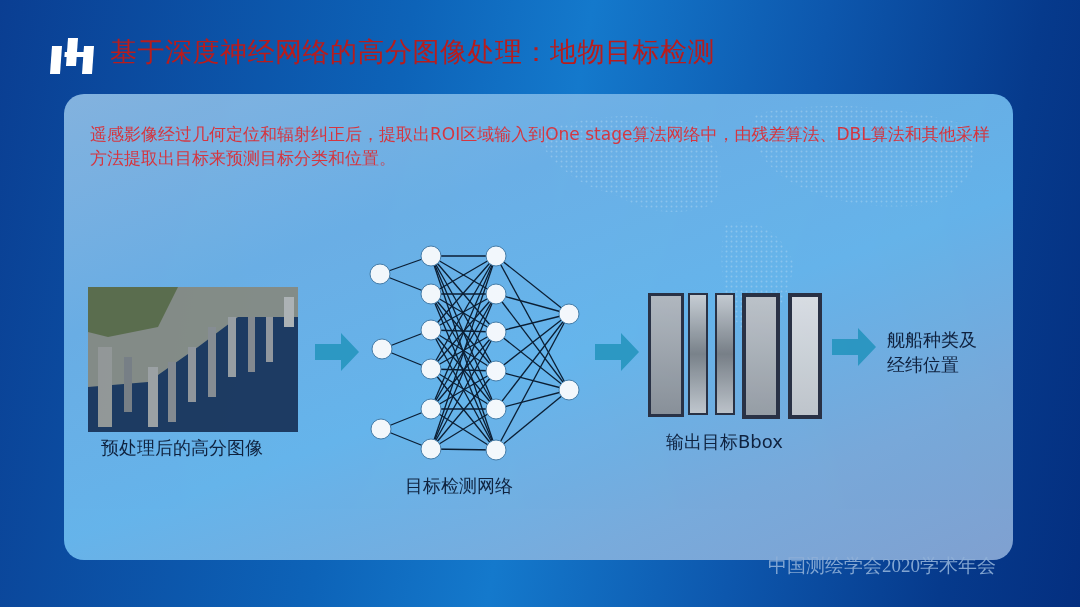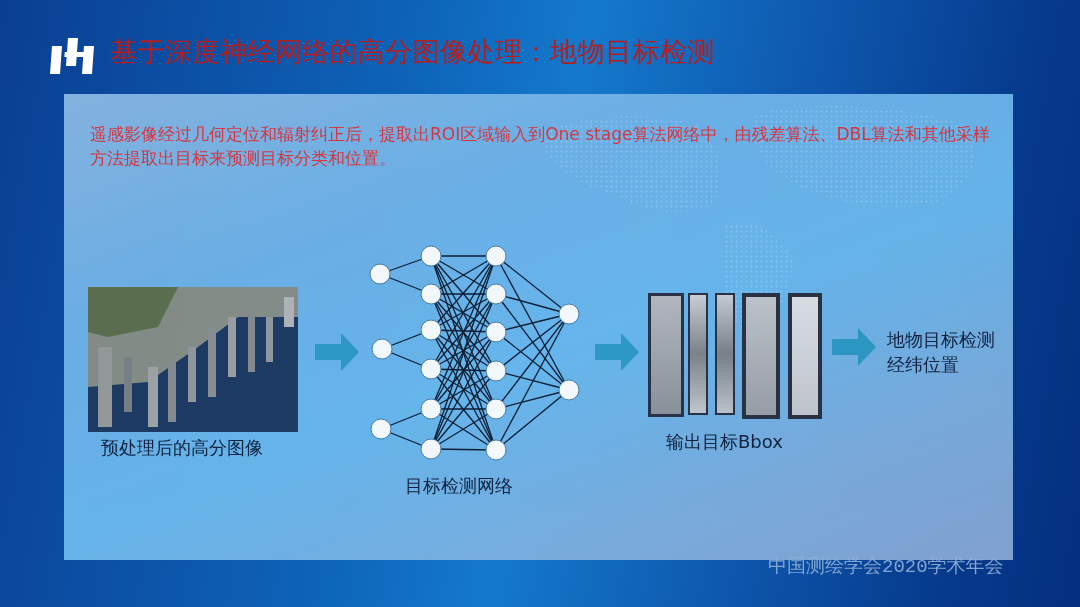--- a/index.html
+++ b/index.html
@@ -2,30 +2,30 @@
 <html><head>
 <meta charset="utf-8">
 <style>
   html,body{margin:0;padding:0;}
   body{width:1080px;height:607px;overflow:hidden;position:relative;
     background:linear-gradient(100deg,#0a3e92 0%,#0d63b8 35%,#1479cc 50%,#0d57ad 70%,#063a8c 88%,#042f80 100%);
     font-family:"DejaVu Sans","Liberation Sans",sans-serif;}
   .logo{position:absolute;left:48px;top:34px;width:52px;height:42px;}
   .title{position:absolute;left:110px;top:34px;color:#b91c1c;font-size:27px;letter-spacing:0.5px;white-space:nowrap;}
   .panel{position:absolute;left:64px;top:94px;width:949px;height:466px;
-    background:linear-gradient(160deg,#8ab8e2 0%,#6fb3e8 30%,#6ab9ee 55%,#7eaedd 80%,#86a6d4 100%);opacity:0.95;}
+    background:linear-gradient(160deg,#8ab8e2 0%,#6fb3e8 30%,#6ab9ee 55%,#7eaedd 80%,#86a6d4 100%);opacity:0.95;border-radius:20px;}
   .map{position:absolute;left:430px;top:0;width:520px;height:260px;opacity:0.25;}
   .intro{position:absolute;left:26px;top:28px;width:900px;color:#e0343a;font-size:17px;line-height:24px;}
   .photo{position:absolute;left:24px;top:193px;width:210px;height:145px;background:#1b3558;overflow:hidden;}
   .label{position:absolute;color:#10203a;font-size:18px;white-space:nowrap;}
   .arrow{position:absolute;width:44px;height:38px;}
   .net{position:absolute;left:296px;top:140px;width:240px;height:230px;}
   .ships{position:absolute;left:584px;top:199px;width:170px;height:118px;}
   .ship{position:absolute;top:0;height:118px;background:#2b3040;}
-  .footer{position:absolute;left:768px;top:553px;color:#8fb0d8;font-family:Liberation Mono, monospace;font-size:19px;white-space:nowrap;opacity:0.9;}
+  .footer{position:absolute;left:768px;top:553px;color:#8fb0d8;font-family:Liberation Serif, serif;font-size:19px;white-space:nowrap;opacity:0.9;}
 </style>
 </head>
 <body>
 
 <svg class="logo" viewBox="0 0 52 42">
   <polygon points="4,12 14,12 12,40 2,40" fill="#fff"></polygon>
   <polygon points="20,4 30,4 28,32 18,32" fill="#fff"></polygon>
   <polygon points="36,12 46,12 44,40 34,40" fill="#fff"></polygon>
   <rect x="18" y="18" width="20" height="5" fill="#fff" transform="skewX(-4)"></rect>
 </svg>
@@ -159,17 +159,17 @@
     <div class="ship" style="left:67px;width:16px;background:linear-gradient(#cdd0d3,#7d8185,#c5c8cb);border:2px solid #2b3040;"></div>
     <div class="ship" style="left:94px;width:30px;background:linear-gradient(#c5c8cb,#9da1a5);border:4px solid #2b3040;"></div>
     <div class="ship" style="left:140px;width:26px;background:linear-gradient(#e2e4e6,#c8cbce);border:4px solid #2b3040;"></div>
   </div>
   <div class="label" style="left:602px;top:328px;margin-top:8px;">输出目标Bbox</div>
 
   <svg class="arrow" style="left:768px;top:234px;" viewBox="0 0 44 38">
     <polygon points="0,11 26,11 26,0 44,19 26,38 26,27 0,27" fill="#2e9bc4"></polygon>
   </svg>
 
-  <div class="label" style="left:823px;top:234px;">地物目标检测</div>
+  <div class="label" style="left:823px;top:234px;">舰船种类及</div>
   <div class="label" style="left:823px;top:259px;">经纬位置</div>
 </div>
 
 <div class="footer">中国测绘学会2020学术年会</div>
 
 </body></html>

